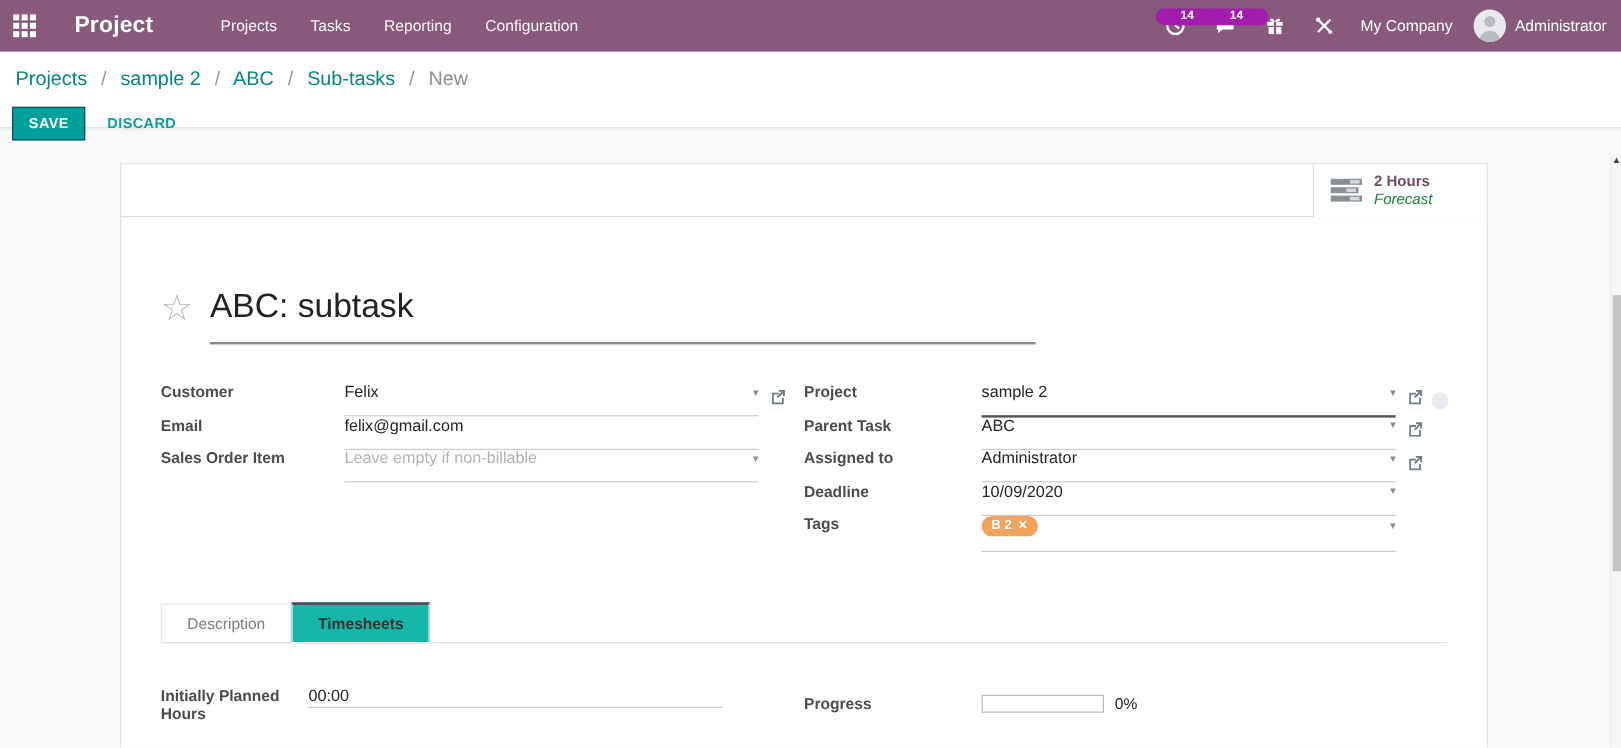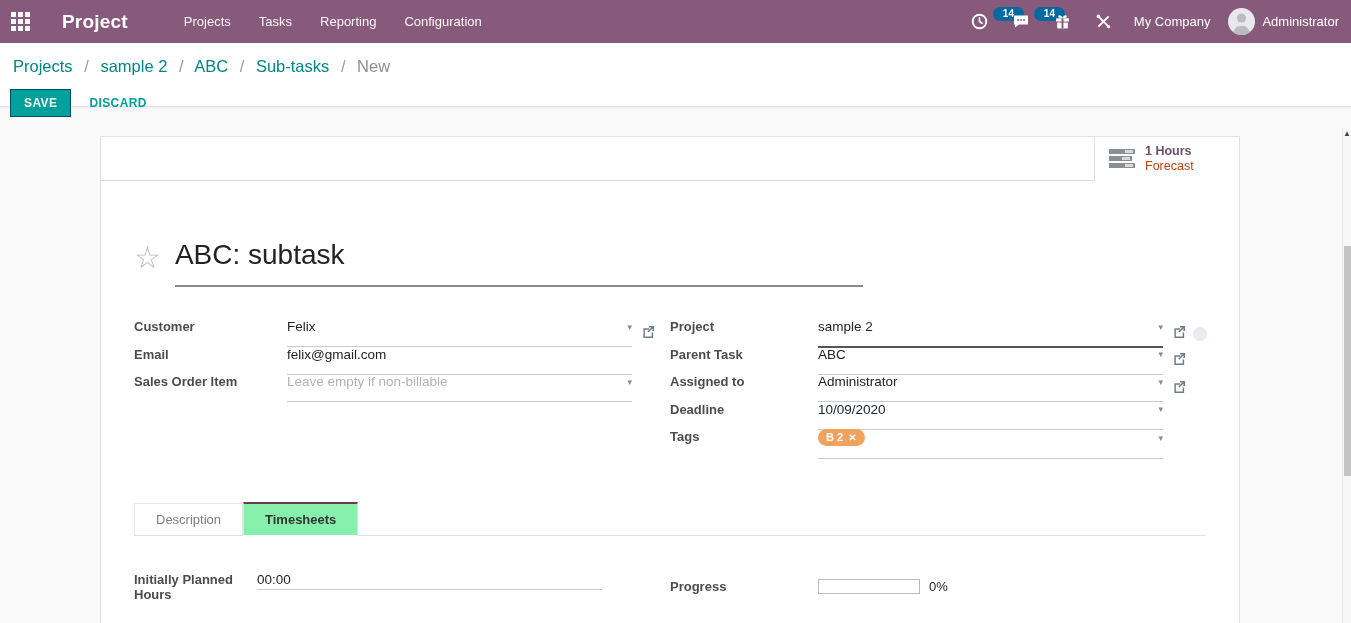--- a/index.html
+++ b/index.html
@@ -11,22 +11,22 @@
     background:#875A7B; display:flex; align-items:center; color:#fff; z-index:30; }
   .grid-icon { width:19px; height:19px; margin-left:11px;
     display:grid; grid-template-columns:repeat(3,5px); grid-template-rows:repeat(3,5px); gap:2px; cursor:pointer; }
   .grid-icon span { background:#fff; width:5px; height:5px; }
   .app-name { font-size:19px; font-weight:bold; margin-left:32px; letter-spacing:.2px; cursor:pointer; }
   .nav-menus { display:flex; margin-left:56px; gap:28px; font-size:13px; }
   .nav-menus .menu-item { cursor:pointer; opacity:.95; }
   .nav-right { margin-left:auto; display:flex; align-items:center; gap:0; padding-right:8px; }
   .nav-icon-wrap { position:relative; padding:6px 12px; cursor:pointer; display:flex; align-items:center; }
   .nav-icon-wrap svg { display:block; }
-  .badge { position:absolute; top:0px; left:34px; background:#0369a1; color:#fff;
-    font-size:10px; font-weight:bold; border-radius:8px; padding:1px 10px; line-height:12px; }
+  .badge { position:absolute; top:0px; left:4px; background:#a21caf; color:#fff;
+    font-size:10px; font-weight:bold; border-radius:8px; padding:1px 21px; line-height:12px; }
   .company { font-size:13px; margin:0 18px 0 10px; cursor:pointer; }
   .user-wrap { display:flex; align-items:center; cursor:pointer; padding-right:4px; }
   .avatar { width:27px; height:27px; border-radius:50%; background:#e9e9ec; overflow:hidden;
     display:flex; align-items:flex-end; justify-content:center; margin-right:7px; }
   .user-name { font-size:13px; }
 
   
   .control-panel { position:absolute; top:43px; left:0; width:1351px; height:64px;
     background:#fff; border-bottom:1px solid #e2e2e2; box-shadow:0 1px 2px rgba(0,0,0,.06); z-index:20; }
   .breadcrumb { padding:14px 0 0 13px; font-size:16.5px; color:#888; }
@@ -44,21 +44,21 @@
   .card { position:absolute; left:100px; top:8px; width:1140px; height:487px;
     background:#fff; border:1px solid #dfe3e7; border-bottom:none; }
   .statusbar { height:44px; border-bottom:1px solid #dcdfe3; position:relative; }
   .smart-btn { position:absolute; right:0; top:0; width:145px; height:44px;
     border-left:1px solid #dcdfe3; display:flex; align-items:center; cursor:pointer; background:#fff; }
   .forecast-icon { width:26px; margin:0 10px 0 14px; }
   .forecast-icon .bar { height:5px; background:#8a8f94; margin-bottom:2px; position:relative; }
   .forecast-icon .bar i { position:absolute; right:2px; top:1px; width:8px; height:3px; background:#d6d8da; }
   .smart-txt { font-size:12.5px; line-height:15px; }
   .smart-line1 { color:#6e4f63; font-weight:bold; }
-  .smart-line2 { color:#c2410c; }
+  .smart-line2 { color:#15803d;font-style:italic; }
 
   .sheet { padding:0 33px; position:relative; }
 
   
   .title-row { display:flex; align-items:flex-start; margin-top:58px; }
   .star { font-size:30px; color:#b9b9b9; line-height:30px; margin:4px 14px 0 0; cursor:pointer; }
   .title-wrap { width:688px; }
   .task-title { font-size:28px; color:#222; padding-bottom:14px;
     border-bottom:2px solid #8a8a8a; }
   .kanban-dot { position:absolute; right:32px; top:88px; width:14px; height:14px;
@@ -78,21 +78,21 @@
   .caret { font-size:9px; color:#8a8a8a; align-self:center; cursor:pointer; padding-left:4px; }
   .ext-icon { margin-left:10px; cursor:pointer; align-self:center; }
   .tag-pill { background:#f1a35e; color:#fff; font-size:11px; font-weight:bold;
     border-radius:9px; padding:2px 8px; display:inline-flex; align-items:center; gap:5px; line-height:13px; }
   .tag-remove { cursor:pointer; font-size:10px; }
 
   
   .tabs { display:flex; margin-top:45px; border-bottom:1px solid #dee2e6; height:34px; align-items:flex-end; }
   .tab { font-size:13px; padding:8px 21px; cursor:pointer; margin-bottom:-1px; }
   .tab.inactive { color:#7d7d7d; border:1px solid #e7e7e7; border-bottom:1px solid #dee2e6; background:#fff; }
-  .tab.active { color:#333; background:#86efac; border:1px solid #dee2e6; border-top:2px solid #6b3a57;
+  .tab.active { color:#333; background:#14b8a6; border:1px solid #dee2e6; border-top:2px solid #6b3a57;
     border-bottom:1px solid #fff; font-weight:bold; }
 
   
   .hours-row { display:flex; margin-top:36px; }
   .hours-left { width:50%; display:flex; align-items:baseline; }
   .hours-left .flabel { width:123px; }
   .hours-val { width:345px; border-bottom:1px solid #c9cccf; font-size:13.5px; padding-bottom:2px; }
   .hours-right { width:50%; display:flex; align-items:center; }
   .hours-right .flabel { width:148px; }
   .progress-box { width:102px; height:15px; border:1px solid #b9bcbf; background:#fff; }
@@ -218,21 +218,21 @@
               <i></i>
             </div>
           <div class="bar" style="width:23px;">
               <i></i>
             </div>
           <div class="bar" style="width:26px;">
               <i></i>
             </div>
         </div>
         <div class="smart-txt">
-          <div class="smart-line1">1  Hours</div>
+          <div class="smart-line1">2  Hours</div>
           <div class="smart-line2">Forecast</div>
         </div>
       </div>
     </div>
 
     <div class="sheet">
       <div class="title-row">
         <div class="star">☆</div>
         <div class="title-wrap">
           <div class="task-title">ABC: subtask</div>

